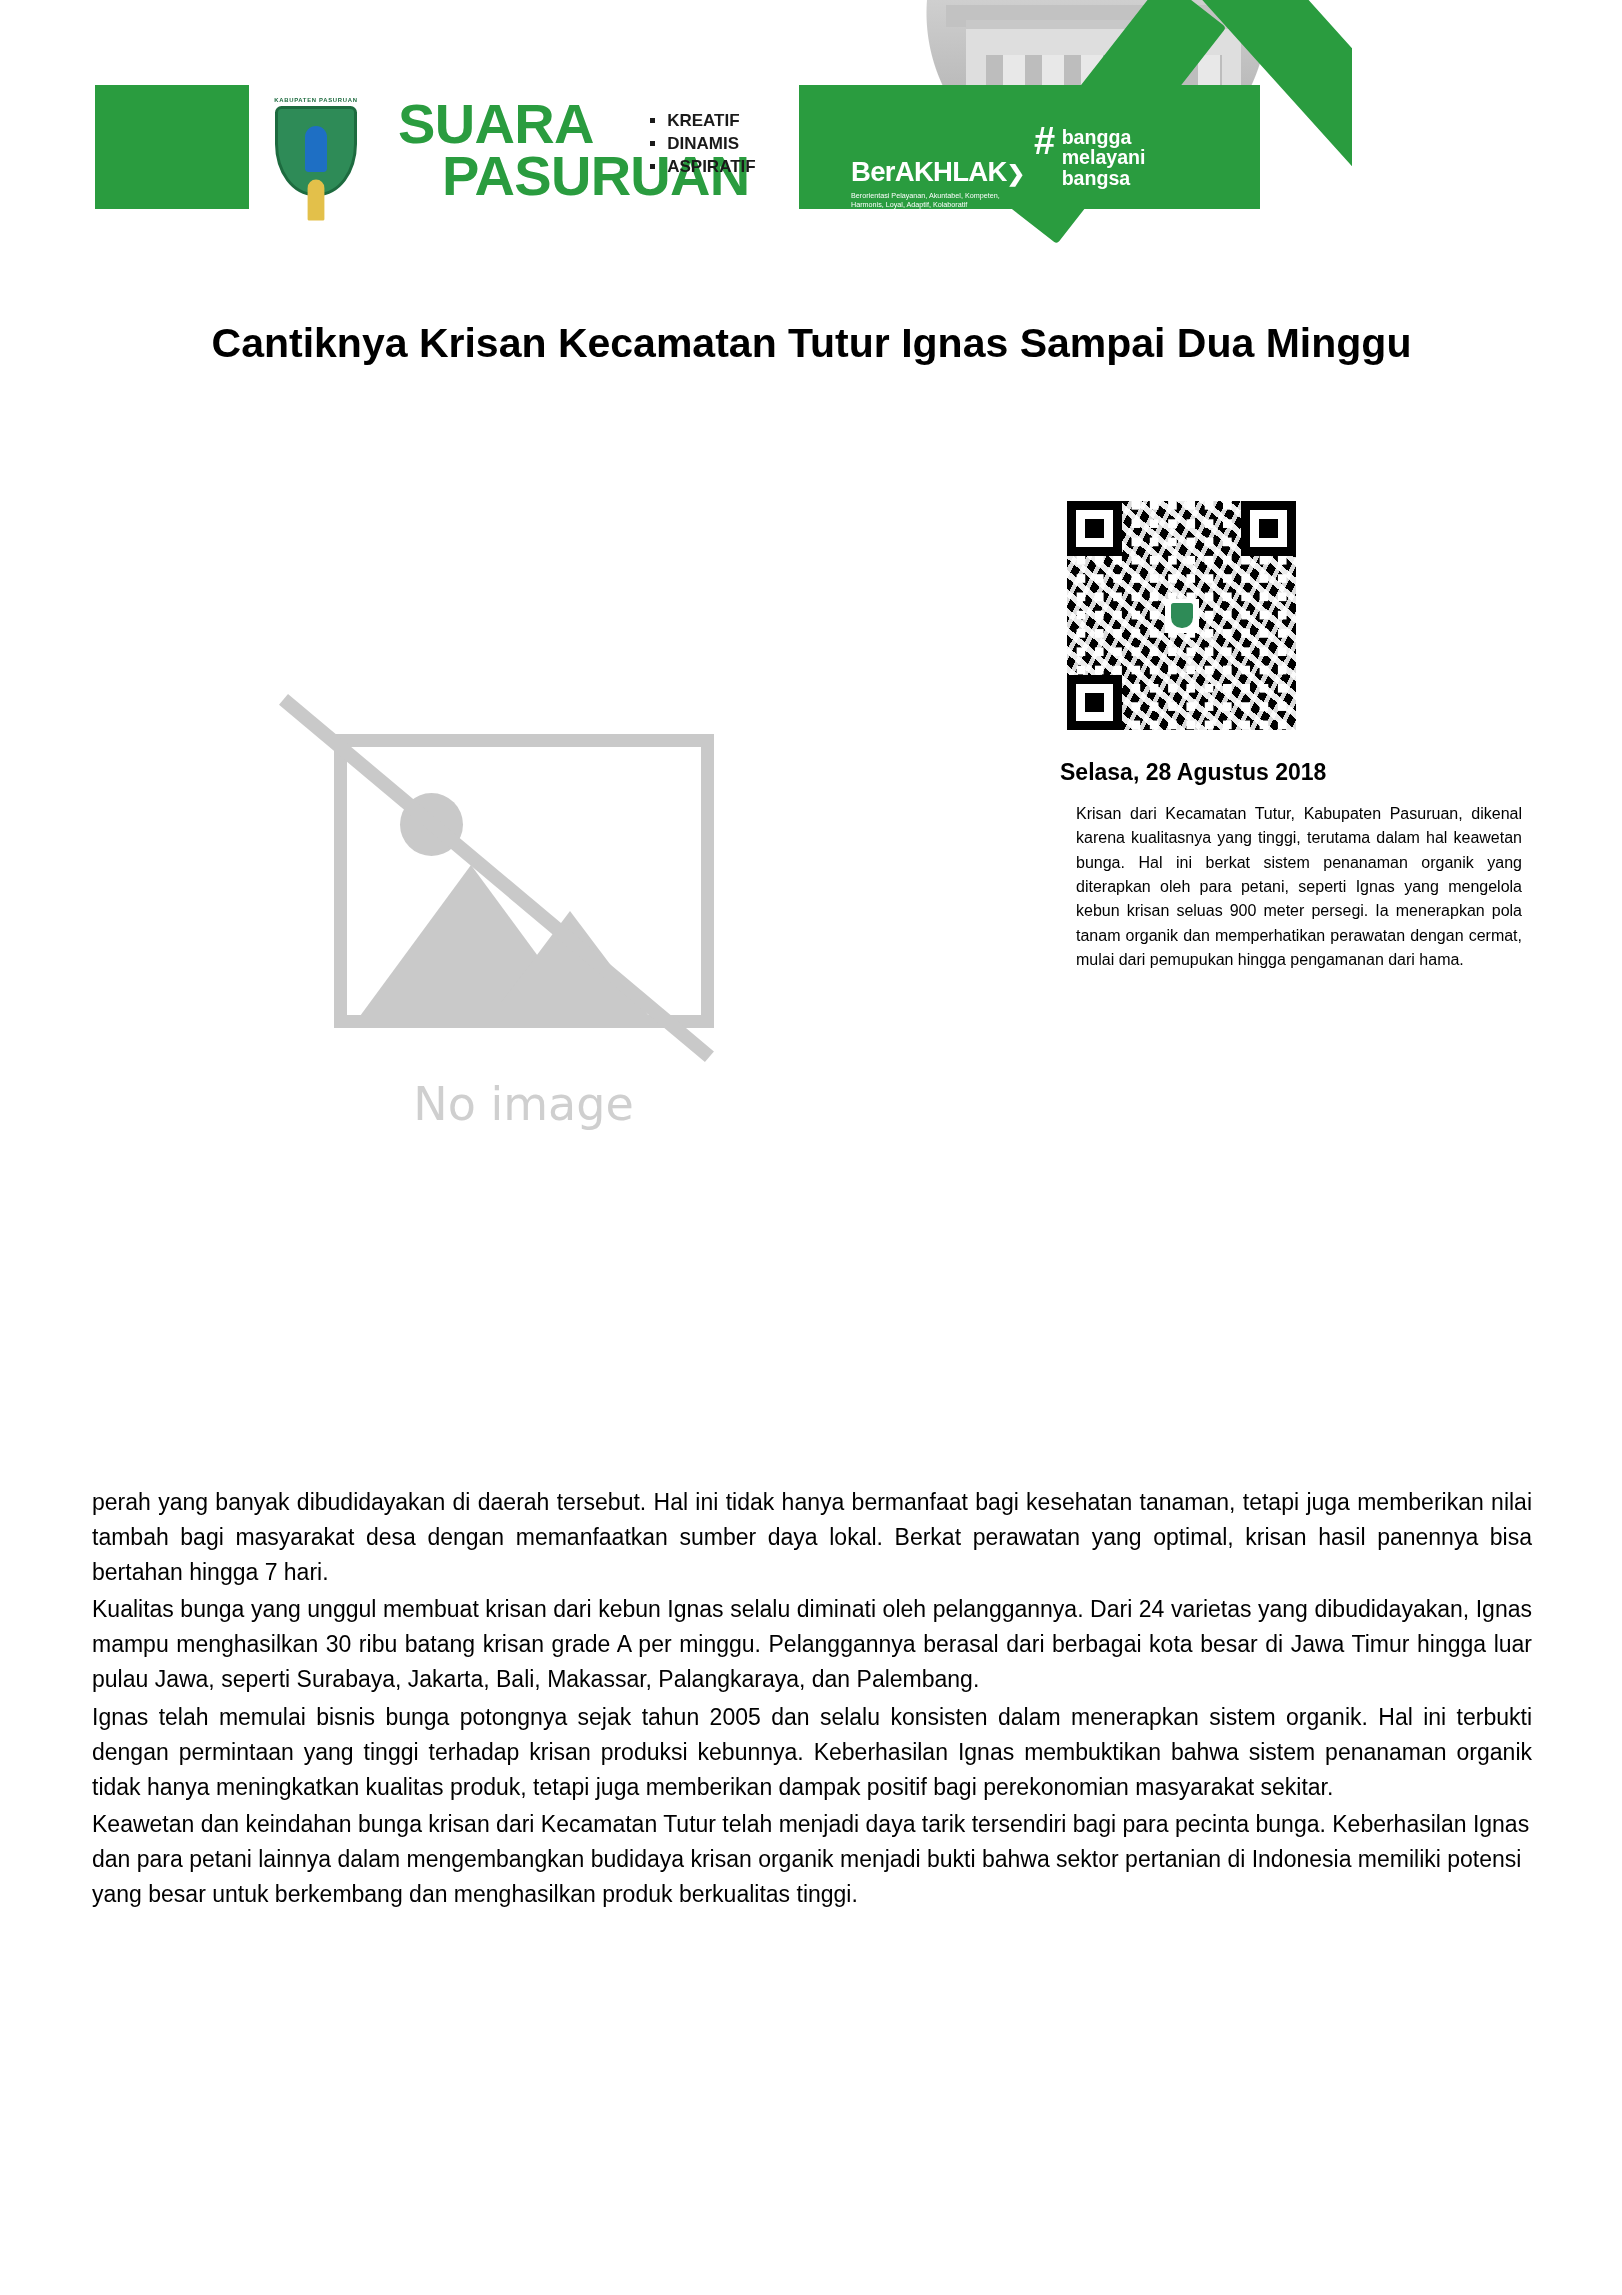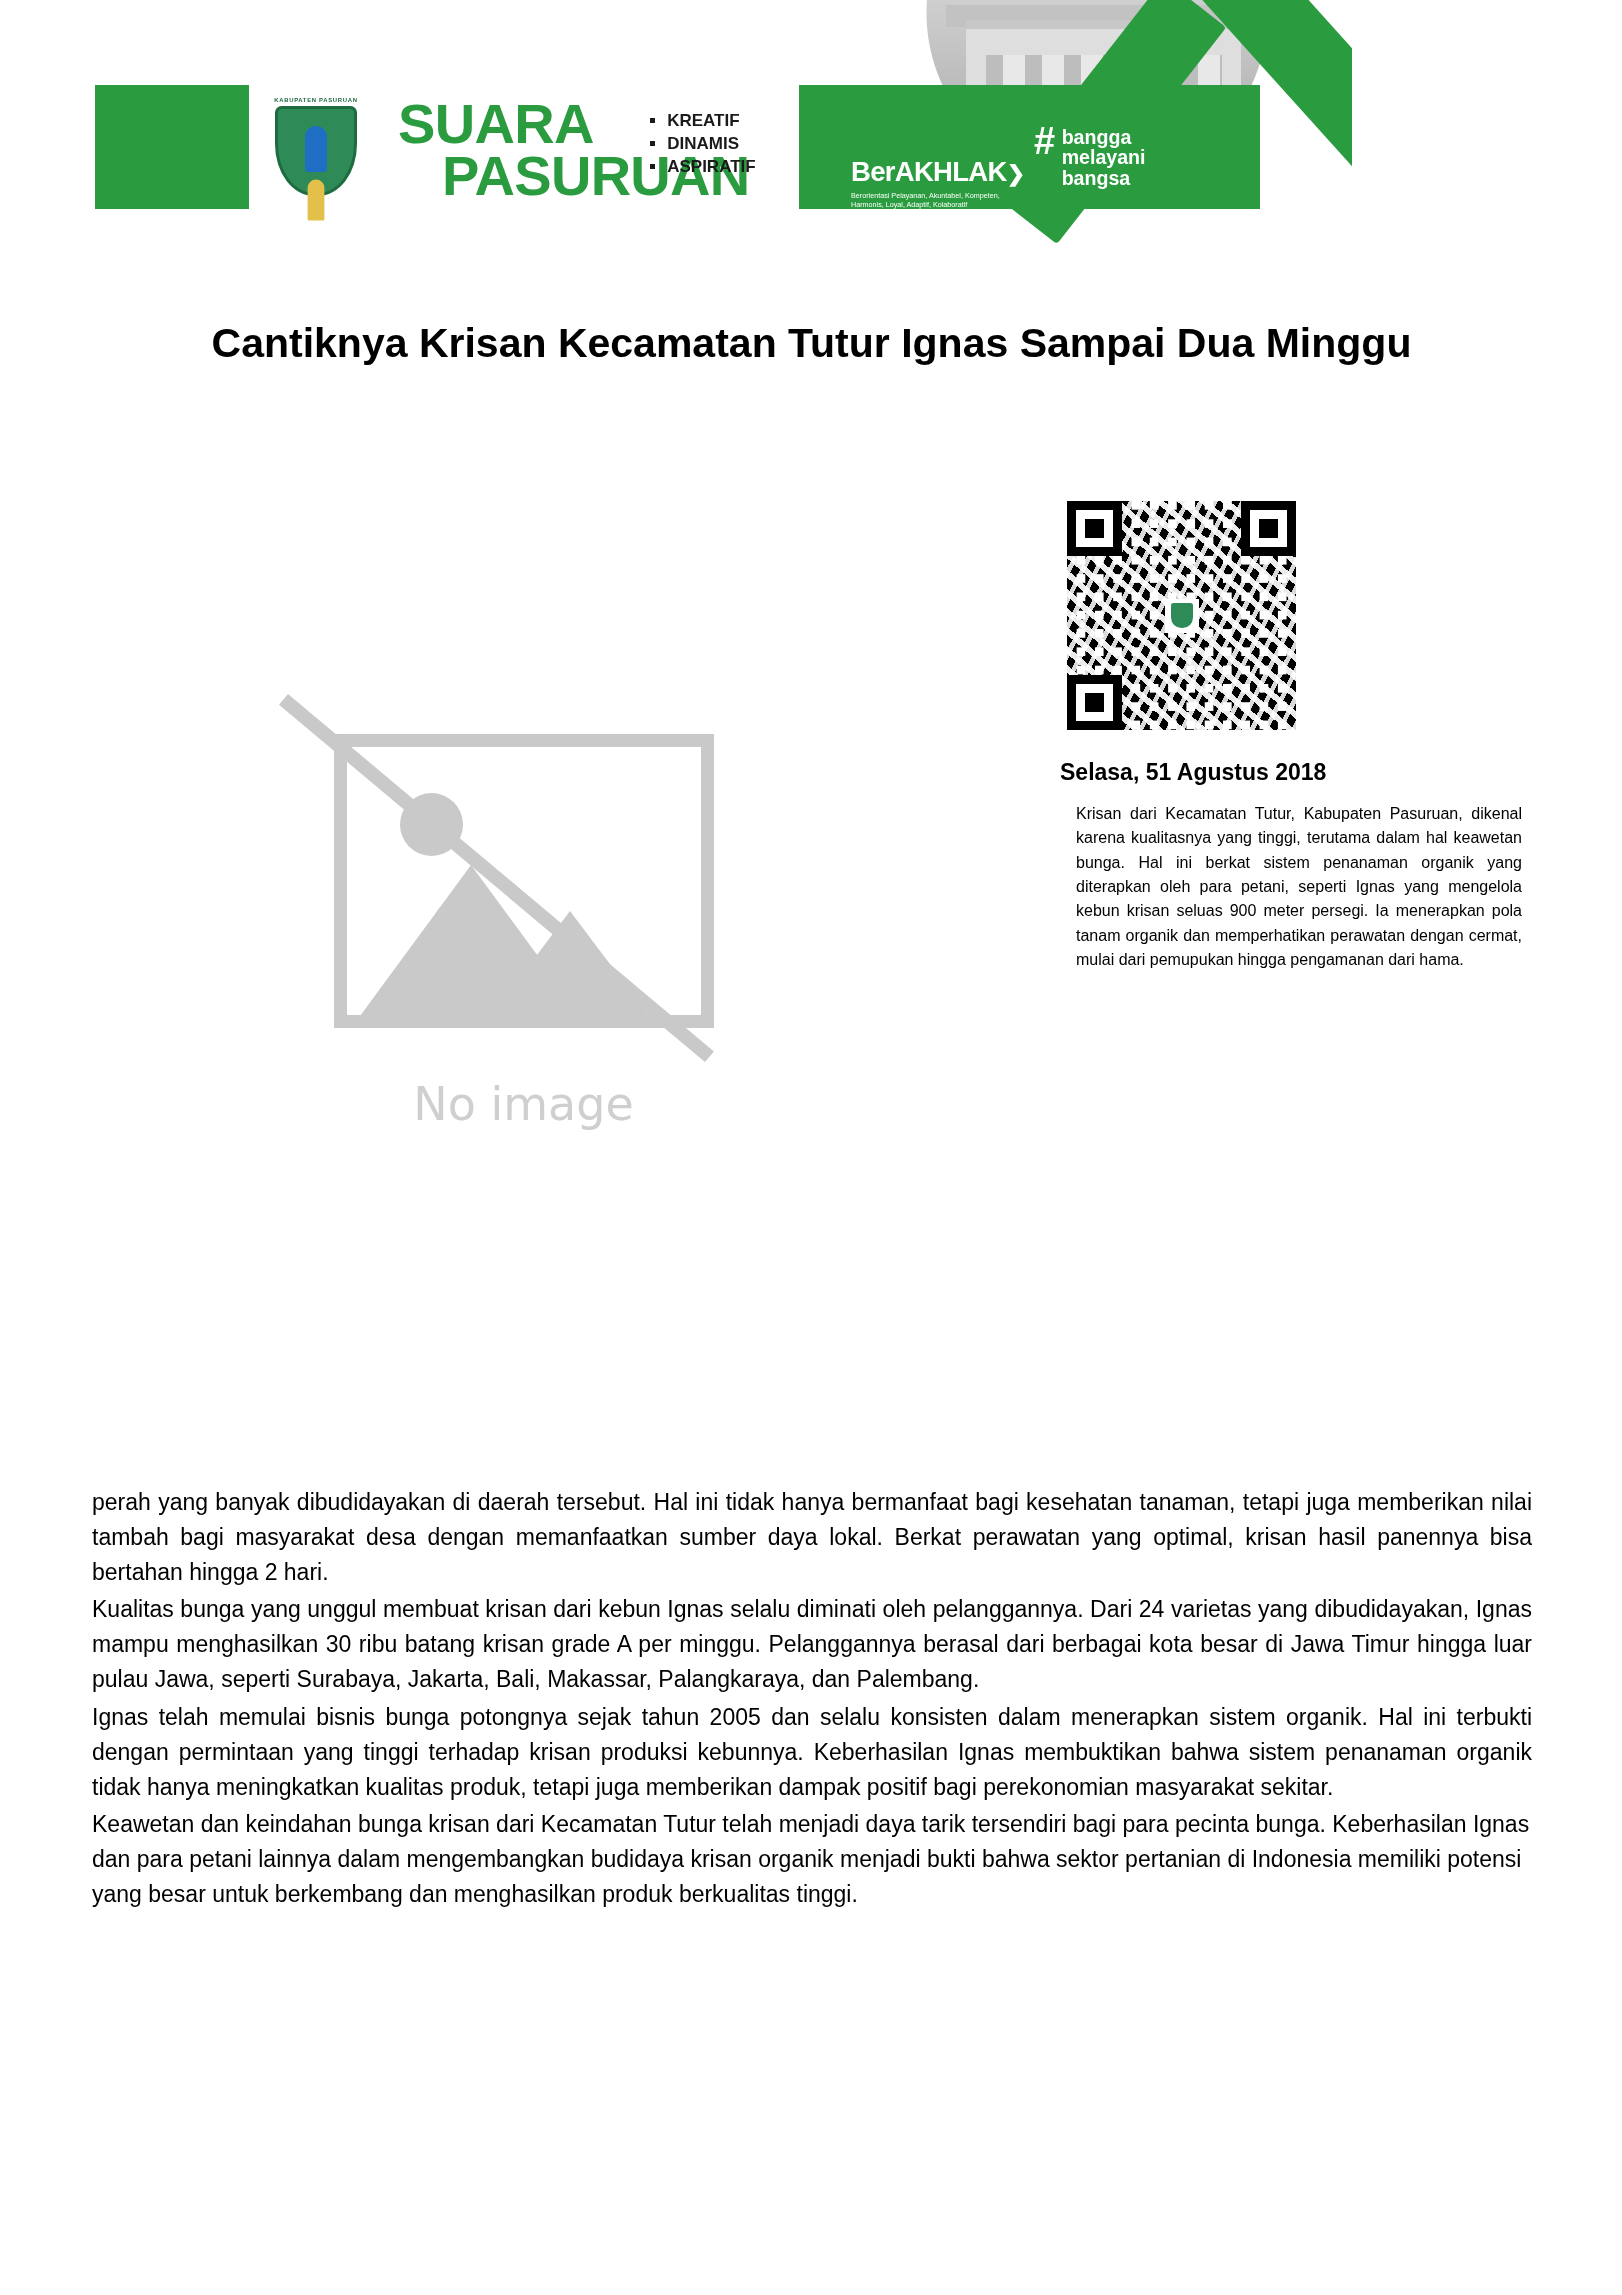--- a/index.html
+++ b/index.html
@@ -495,23 +495,23 @@
     <div class="box"></div>
     <div class="sun"></div>
     <div class="mount"></div>
     <div class="mount2"></div>
     <div class="slash"></div>
   </div>
   <div class="caption">No image</div>
 </div>
 
 <div class="right-col">
-  <div class="date">Selasa, 51 Agustus 2018</div>
+  <div class="date">Selasa, 28 Agustus 2018</div>
   <p>Krisan dari Kecamatan Tutur, Kabupaten Pasuruan, dikenal karena kualitasnya yang tinggi, terutama dalam hal keawetan bunga. Hal ini berkat sistem penanaman organik yang diterapkan oleh para petani, seperti Ignas yang mengelola kebun krisan seluas 900 meter persegi. Ia menerapkan pola tanam organik dan memperhatikan perawatan dengan cermat, mulai dari pemupukan hingga pengamanan dari hama.</p>
 </div>
 
 <div class="body-text">
-  <p>perah yang banyak dibudidayakan di daerah tersebut. Hal ini tidak hanya bermanfaat bagi kesehatan tanaman, tetapi juga memberikan nilai tambah bagi masyarakat desa dengan memanfaatkan sumber daya lokal. Berkat perawatan yang optimal, krisan hasil panennya bisa bertahan hingga 2 hari.</p>
+  <p>perah yang banyak dibudidayakan di daerah tersebut. Hal ini tidak hanya bermanfaat bagi kesehatan tanaman, tetapi juga memberikan nilai tambah bagi masyarakat desa dengan memanfaatkan sumber daya lokal. Berkat perawatan yang optimal, krisan hasil panennya bisa bertahan hingga 7 hari.</p>
   <p>Kualitas bunga yang unggul membuat krisan dari kebun Ignas selalu diminati oleh pelanggannya. Dari 24 varietas yang dibudidayakan, Ignas mampu menghasilkan 30 ribu batang krisan grade A per minggu. Pelanggannya berasal dari berbagai kota besar di Jawa Timur hingga luar pulau Jawa, seperti Surabaya, Jakarta, Bali, Makassar, Palangkaraya, dan Palembang.</p>
   <p>Ignas telah memulai bisnis bunga potongnya sejak tahun 2005 dan selalu konsisten dalam menerapkan sistem organik. Hal ini terbukti dengan permintaan yang tinggi terhadap krisan produksi kebunnya. Keberhasilan Ignas membuktikan bahwa sistem penanaman organik tidak hanya meningkatkan kualitas produk, tetapi juga memberikan dampak positif bagi perekonomian masyarakat sekitar.</p>
   <p class="last">Keawetan dan keindahan bunga krisan dari Kecamatan Tutur telah menjadi daya tarik tersendiri bagi para pecinta bunga. Keberhasilan Ignas dan para petani lainnya dalam mengembangkan budidaya krisan organik menjadi bukti bahwa sektor pertanian di Indonesia memiliki potensi yang besar untuk berkembang dan menghasilkan produk berkualitas tinggi.</p>
 </div>
 
 
 </body></html>

